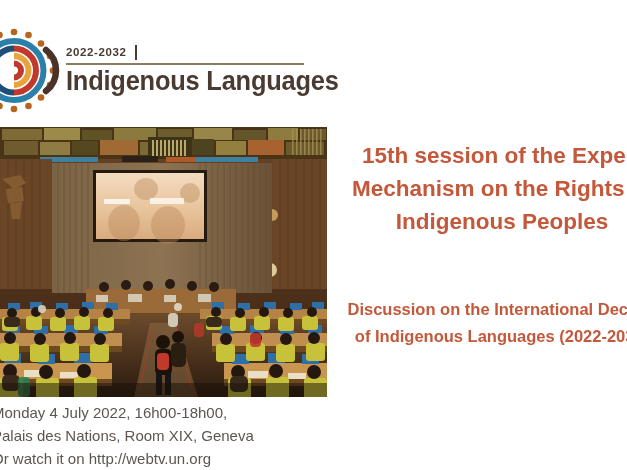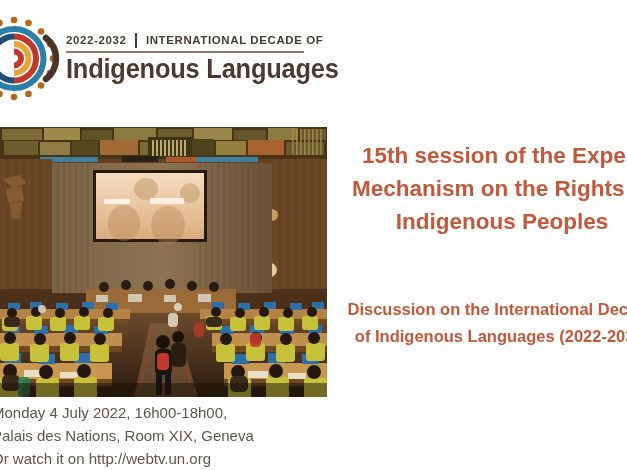--- a/index.html
+++ b/index.html
@@ -13,21 +13,21 @@
     position: relative;
     overflow: hidden;
     font-family: "Liberation Sans", sans-serif;
     -webkit-font-smoothing: antialiased;
   }
 
   
   #header-logo {
     position: absolute;
     left: 0;
-    top: 10px;
+    top: 22px;
     width: 330px;
     height: 100px;
   }
 
   #logo-emblem {
     position: absolute;
     left: -34px;
     top: 4px;
     width: 96px;
     height: 96px;
@@ -172,21 +172,20 @@
 
       <path d="M 48 22.5 A 22 22 0 0 0 26 44.5" fill="none" stroke="#1f4e79" stroke-width="6"></path>
       <path d="M 48 66.5 A 22 22 0 0 1 26 44.5" fill="none" stroke="#1f4e79" stroke-width="6"></path>
     </svg>
   </div>
 
   <div id="logo-wordmark">
     <div class="logo-line1">
       <span class="logo-years">2022-2032</span>
       <span class="logo-sep"></span>
-      <span>INTERNATIONAL DECADE OF</span>
     </div>
     <div class="logo-rule"></div>
     <div class="logo-line2">Indigenous Languages</div>
   </div>
 
 </div>
 
 <div id="conference-photo">
   <svg width="327" height="270" viewBox="0 0 327 270">
     <defs>

